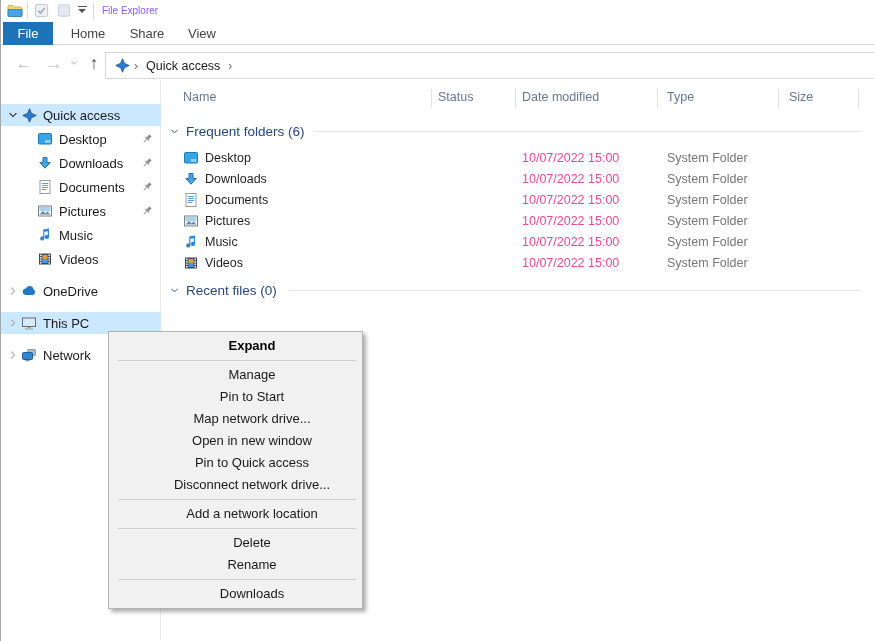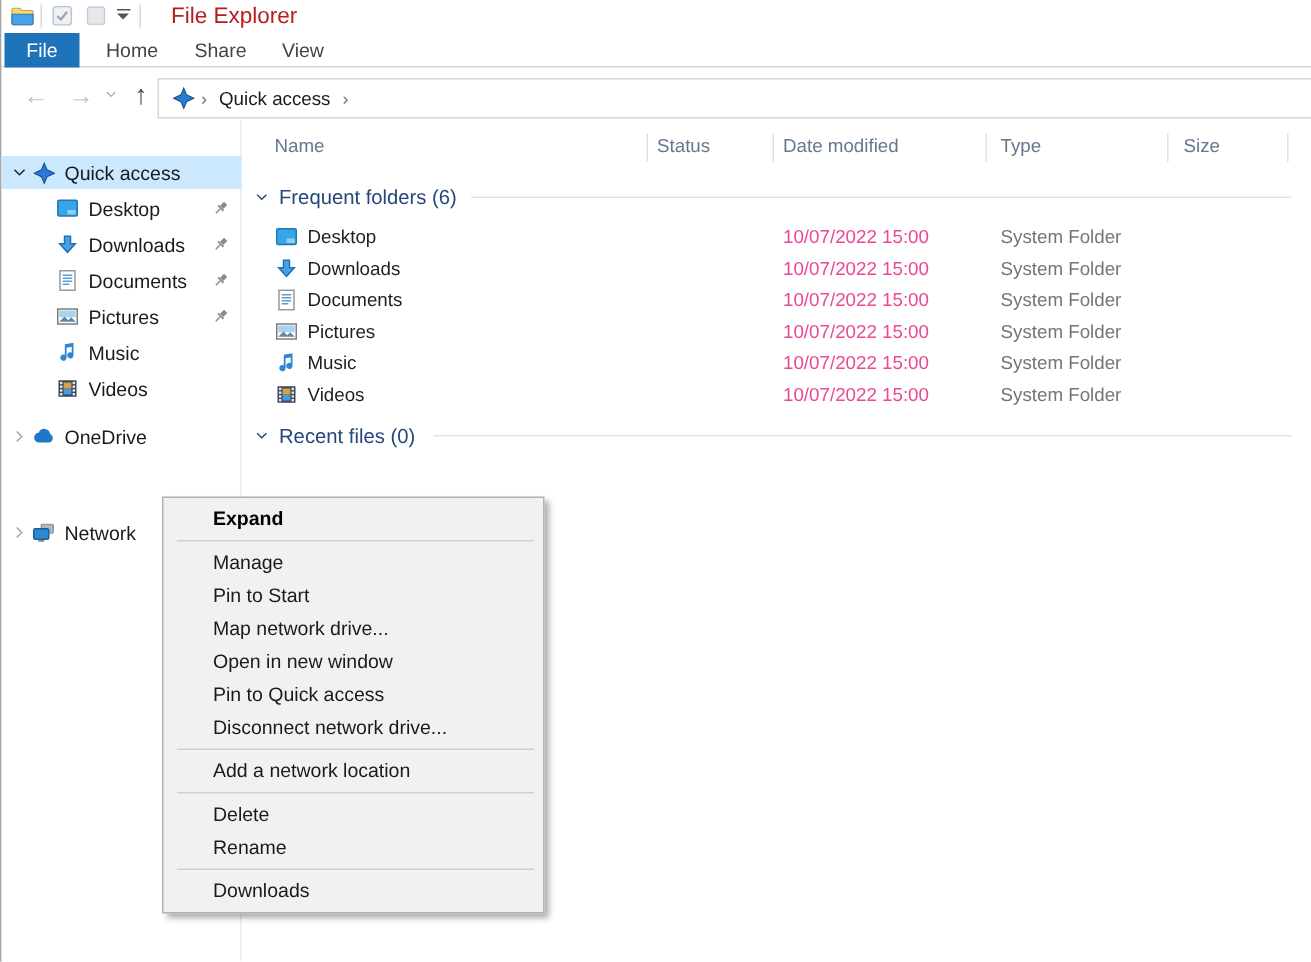--- a/index.html
+++ b/index.html
@@ -4,21 +4,21 @@
 <style>
   * { margin:0; padding:0; box-sizing:border-box; }
   html,body { width:874px; height:641px; }
   body { font-family:"Liberation Sans", sans-serif; background:#fff; color:#1f1f1f; overflow:hidden; }
   .screen { position:relative; width:874px; height:641px; background:#fff; border-left:1px solid #a6a6a6; overflow:hidden; }
   .abs { position:absolute; }
 
   
   .titlebar { left:0; top:0; width:874px; height:22px; background:#fff; }
   .qat-sep { width:1px; height:16px; background:#d9d9d9; display:inline-block; }
-  .win-title { font-size:15px; color:#b91c1c; line-height:22px;margin-left:12px; }
+  .win-title { font-size:10px; color:#8b5cf6; line-height:22px; }
 
   
   .tabs-row { left:0; top:22px; width:874px; height:23px; background:#fff; border-bottom:1px solid #d5d5d5; }
   .tab { position:absolute; top:0; height:23px; line-height:23px; font-size:13px; color:#444; text-align:center; cursor:default; }
   .tab.active { background:#1e72b8; color:#fff; }
 
   
   .navbar { left:0; top:46px; width:874px; height:34px; background:#fff; }
   .nav-ico { position:absolute; top:0; height:34px; display:flex; align-items:center; justify-content:center; }
   .addressbox { position:absolute; left:104px; top:6px; width:770px; height:27px; border:1px solid #d6d6d6; background:#fff; display:flex; align-items:center; }
@@ -44,21 +44,21 @@
   .group-head .gchev { margin:0 6px 0 7px; display:flex; }
   .group-line { position:absolute; height:1px; background:#e3e3e3; top:9px; }
   .frow { position:absolute; left:0; width:712px; height:21px; display:flex; align-items:center; font-size:12.5px; cursor:default; }
   .frow .fico { position:absolute; left:21px; width:16px; height:16px; display:flex; align-items:center; justify-content:center; }
   .frow .fname { position:absolute; left:43px; color:#1f1f1f; white-space:nowrap; }
   .frow .fdate { position:absolute; left:360px; color:#ec4899; white-space:nowrap; }
   .frow .ftype { position:absolute; left:505px; color:#767676; white-space:nowrap; }
 
   
   .ctx { left:107px; top:331px; width:255px; background:#f1f1f1; border:1px solid #b3b3b3; box-shadow:3px 3px 4px rgba(0,0,0,0.32); padding:3px 0; z-index:50; }
-  .ctx-item { height:22px; line-height:22px; padding-left:33px; font-size:13px; color:#1a1a1a; cursor:default; white-space:nowrap; }
+  .ctx-item { height:22px; line-height:22px; padding-left:33px; font-size:13px; color:#1a1a1a; cursor:default; white-space:nowrap;text-align:center; }
   .ctx-item.bold { font-weight:bold; color:#000; }
   .ctx-sep { height:0; border-top:1px solid #d0d0d0; margin:3px 6px 3px 9px; }
 
   
   .chr { line-height:1; }
   svg { display:block; }
 </style>
 </head>
 <body>
 
@@ -300,20 +300,33 @@
           </svg>
         </span>
       <span class="side-ico">
           <svg width="16" height="16" viewBox="0 0 16 16">
             <use href="#i-cloud"></use>
           </svg>
         </span>
       <span class="side-label">OneDrive</span>
     </div>
 
+    <div class="side-item hl root" style="top:232px">
+      <span class="side-chev" style="color:#a6a6a6">
+          <svg width="12" height="12" viewBox="0 0 16 16">
+            <use href="#i-chev-right"></use>
+          </svg>
+        </span>
+      <span class="side-ico">
+          <svg width="16" height="16" viewBox="0 0 16 16">
+            <use href="#i-monitor"></use>
+          </svg>
+        </span>
+      <span class="side-label">This PC</span>
+    </div>
 
     <div class="side-item root" style="top:264px">
       <span class="side-chev" style="color:#a6a6a6">
           <svg width="12" height="12" viewBox="0 0 16 16">
             <use href="#i-chev-right"></use>
           </svg>
         </span>
       <span class="side-ico">
           <svg width="16" height="16" viewBox="0 0 16 16">
             <use href="#i-network"></use>

